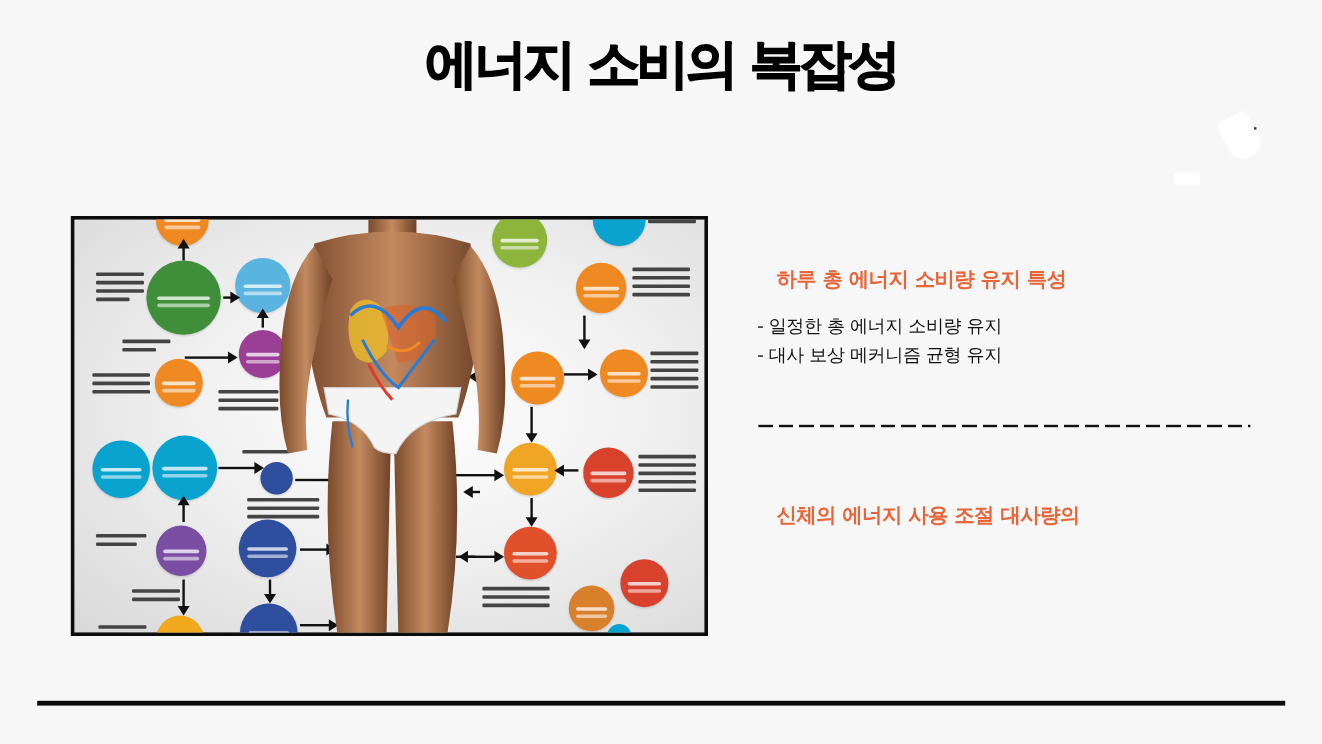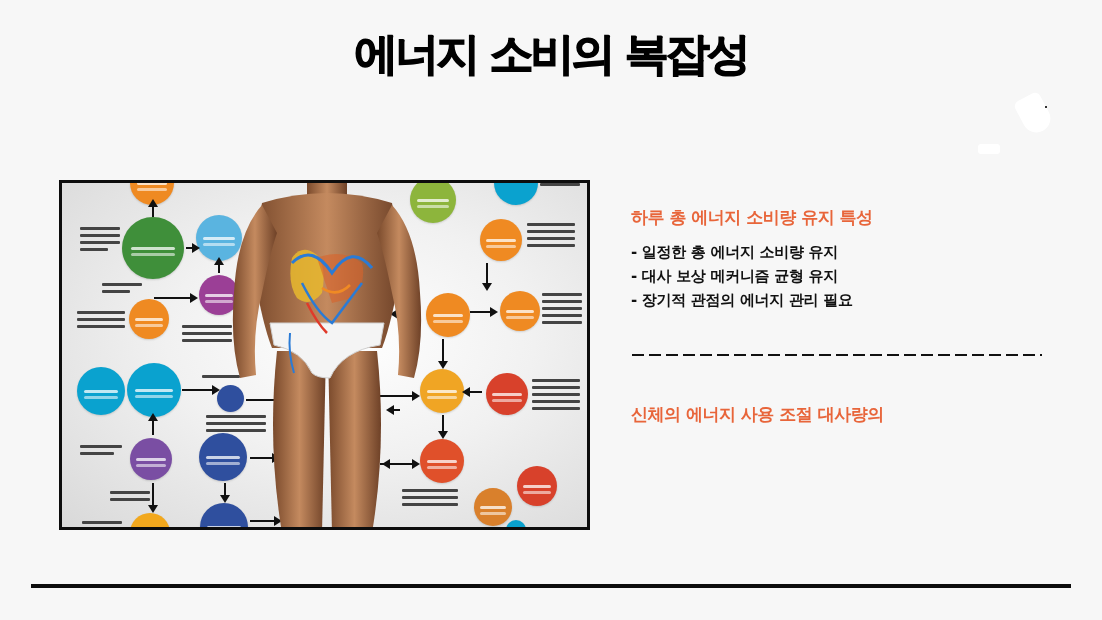--- a/index.html
+++ b/index.html
@@ -39,24 +39,24 @@
     .arrow.v { width: 2px; }
     .arrow.h.r::after { content: ""; position: absolute; right: -6px; top: -4px; border-left: 8px solid #111; border-top: 5px solid transparent; border-bottom: 5px solid transparent; }
     .arrow.h.l::after { content: ""; position: absolute; left: -6px; top: -4px; border-right: 8px solid #111; border-top: 5px solid transparent; border-bottom: 5px solid transparent; }
     .arrow.v.d::after { content: ""; position: absolute; bottom: -6px; left: -4px; border-top: 8px solid #111; border-left: 5px solid transparent; border-right: 5px solid transparent; }
     .arrow.v.u::after { content: ""; position: absolute; top: -6px; left: -4px; border-bottom: 8px solid #111; border-left: 5px solid transparent; border-right: 5px solid transparent; }
 
     .body-figure { position: absolute; left: 160px; top: -10px; width: 210px; height: 360px; }
 
     .panel { position: absolute; left: 631px; width: 430px; }
     .panel h2 {
-      margin: 0; font-size: 17px; font-weight: 700; color: #e8653a;
+      margin: 16px; font-size: 17px; font-weight: 700; color: #e8653a;
       letter-spacing: -0.5px; line-height: 22px;
     }
-    .panel ul { list-style: none; margin: 12px 0 0 0; padding: 0; font-weight: bold; }
+    .panel ul { list-style: none; margin: 12px 0 0 0; padding: 0; }
     .panel li { font-size: 15px; color: #111; line-height: 24px; letter-spacing: -0.3px; }
     .panel1 { top: 206px; }
     .panel2 { top: 403px; }
     .dash-divider {
       position: absolute; left: 632px; top: 354px; width: 410px; height: 2px;
       background: repeating-linear-gradient(to right, #111 0 12px, transparent 12px 17px);
     }
     .bottom-rule { position: absolute; left: 31px; top: 584px; width: 1040px; height: 4px; background: #0d0d0d; }
   </style>
 </head>
@@ -253,21 +253,20 @@
     <path d="M100 115 Q115 125 128 112" stroke="#f08a24" stroke-width="2.5" fill="none"></path>
     <path d="M68 160 Q66 180 72 200" stroke="#2a7bd6" stroke-width="2" fill="none"></path>
   </svg>
 </div>
 
 <div class="panel panel1">
   <h2>하루 총 에너지 소비량 유지 특성</h2>
   <ul>
     <li>- 일정한 총 에너지 소비량 유지</li>
     <li>- 대사 보상 메커니즘 균형 유지</li>
-    <li>- 장기적 관점의 에너지 관리 필요</li>
   </ul>
 </div>
 
 <div class="dash-divider"></div>
 
 <div class="panel panel2">
   <h2>신체의 에너지 사용 조절 대사량의</h2>
 </div>
 
 <div class="bottom-rule"></div>

